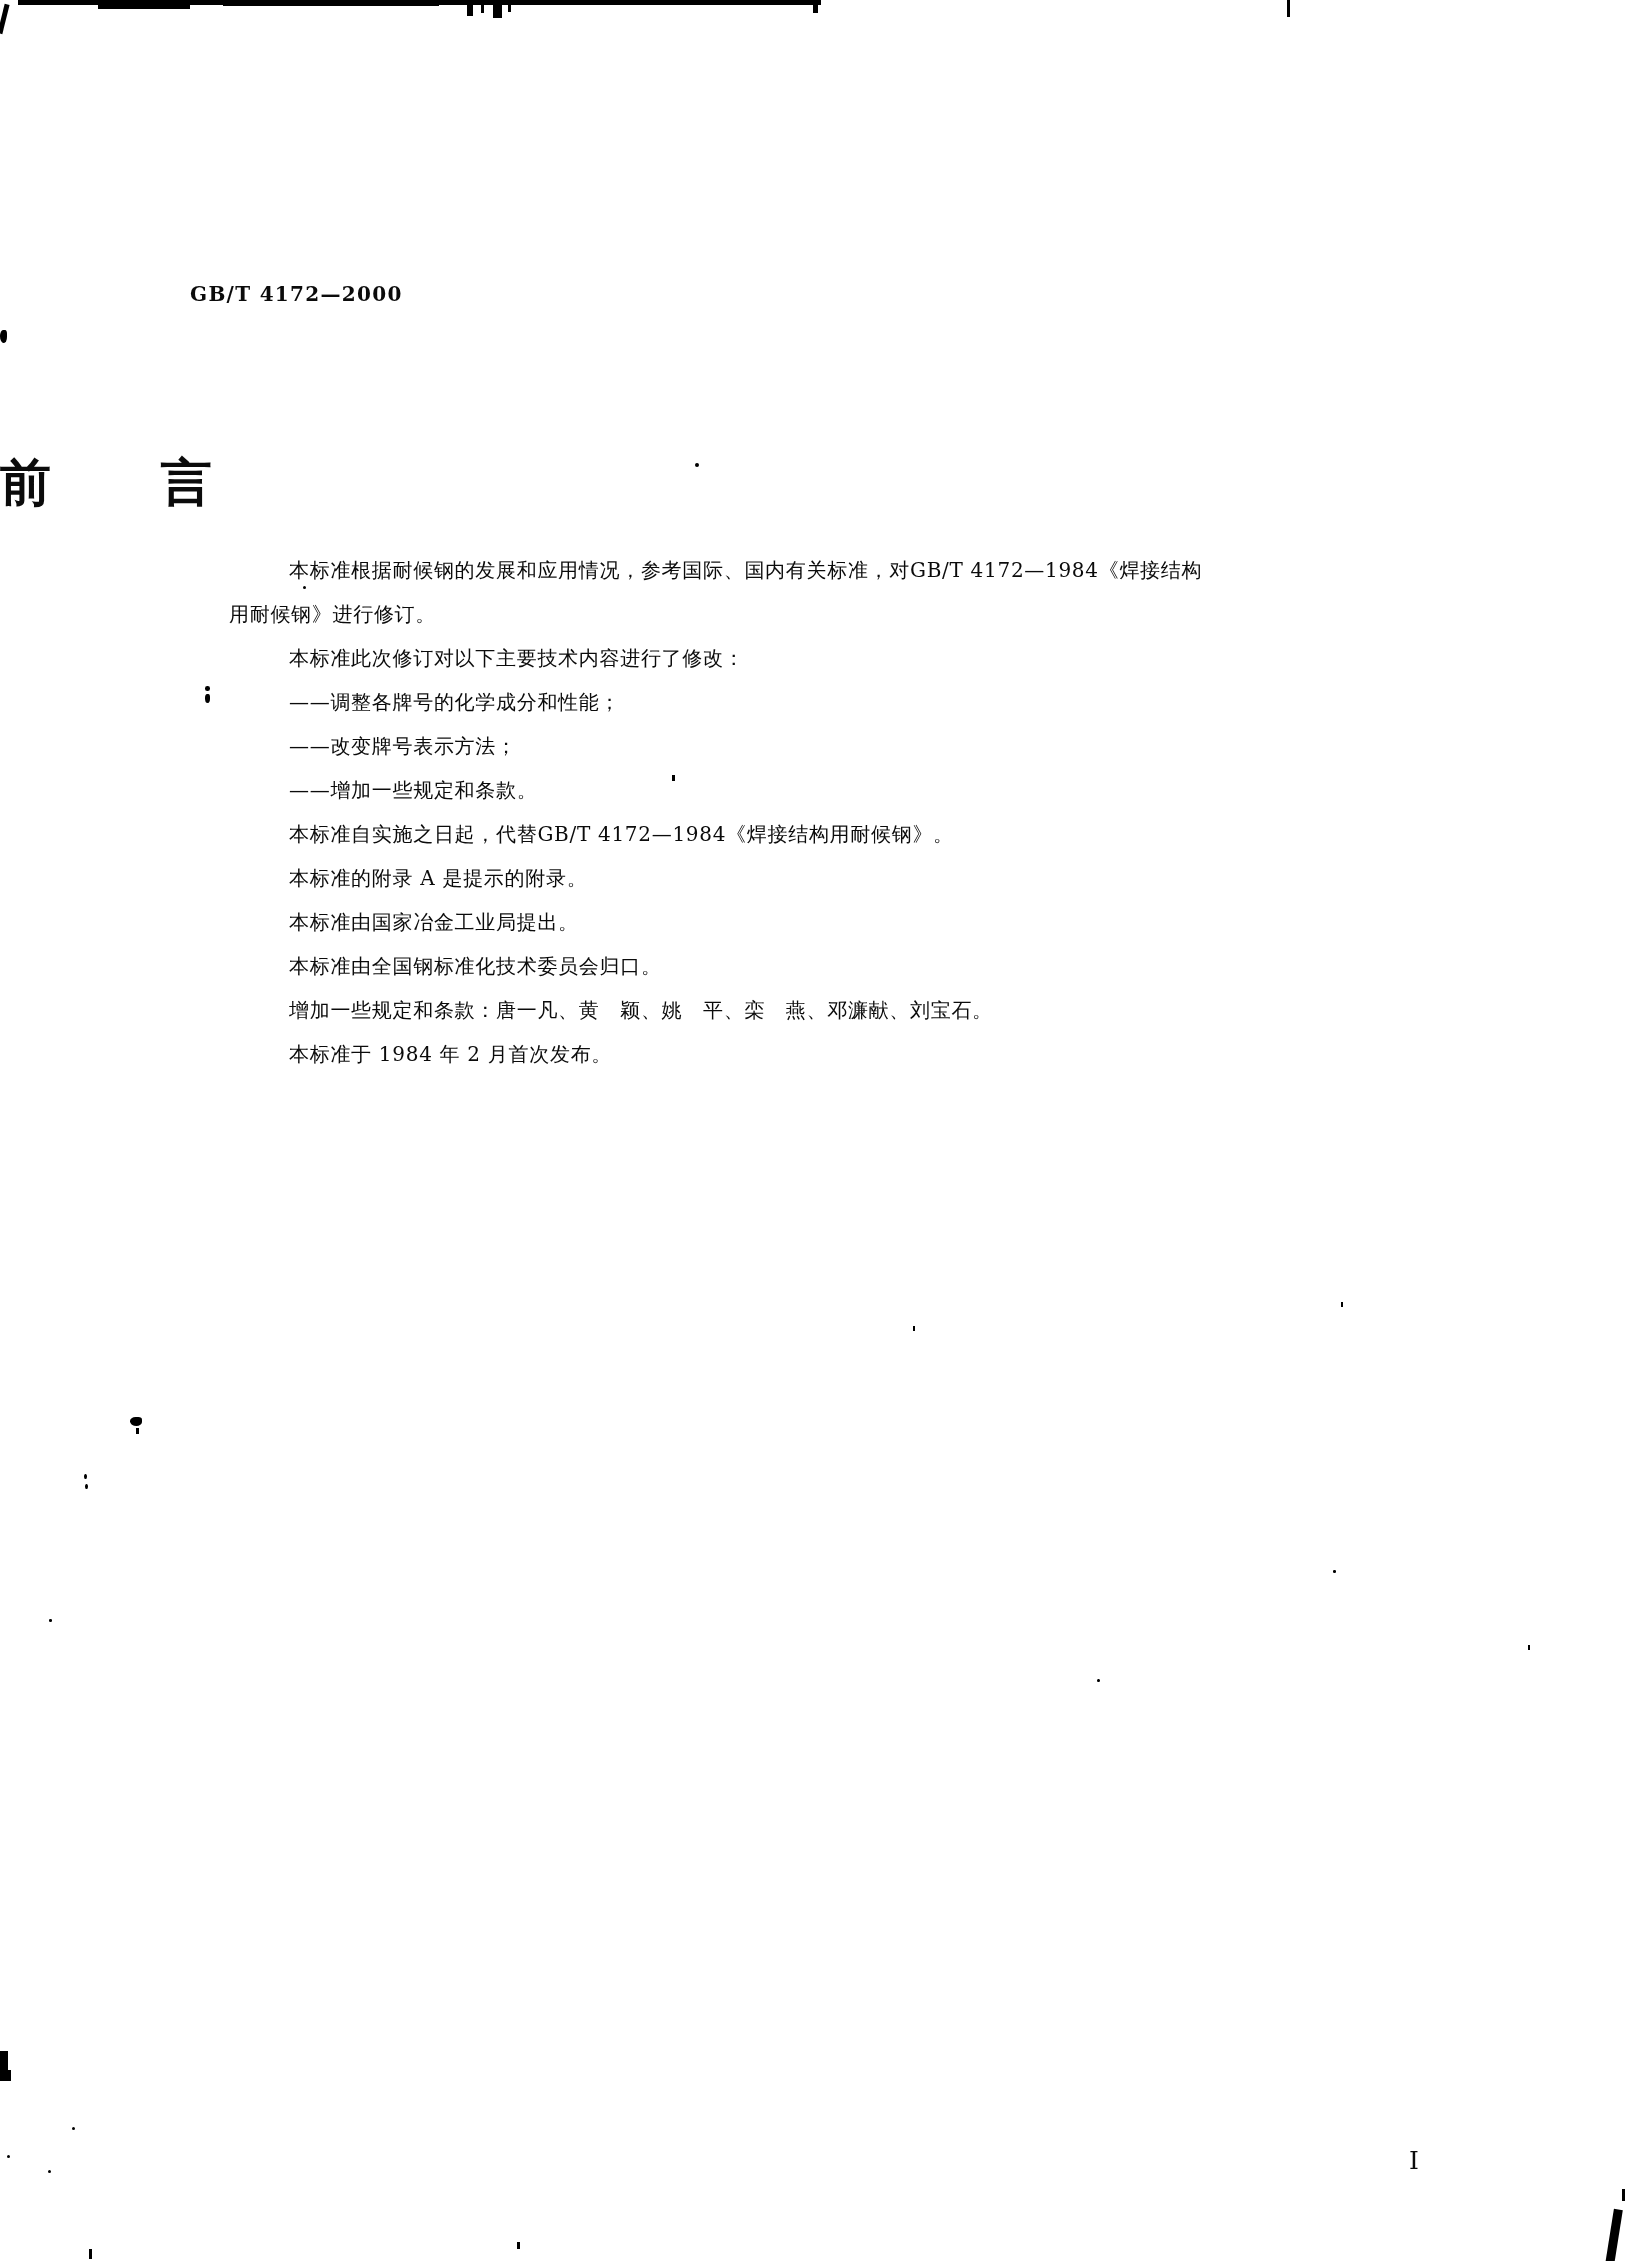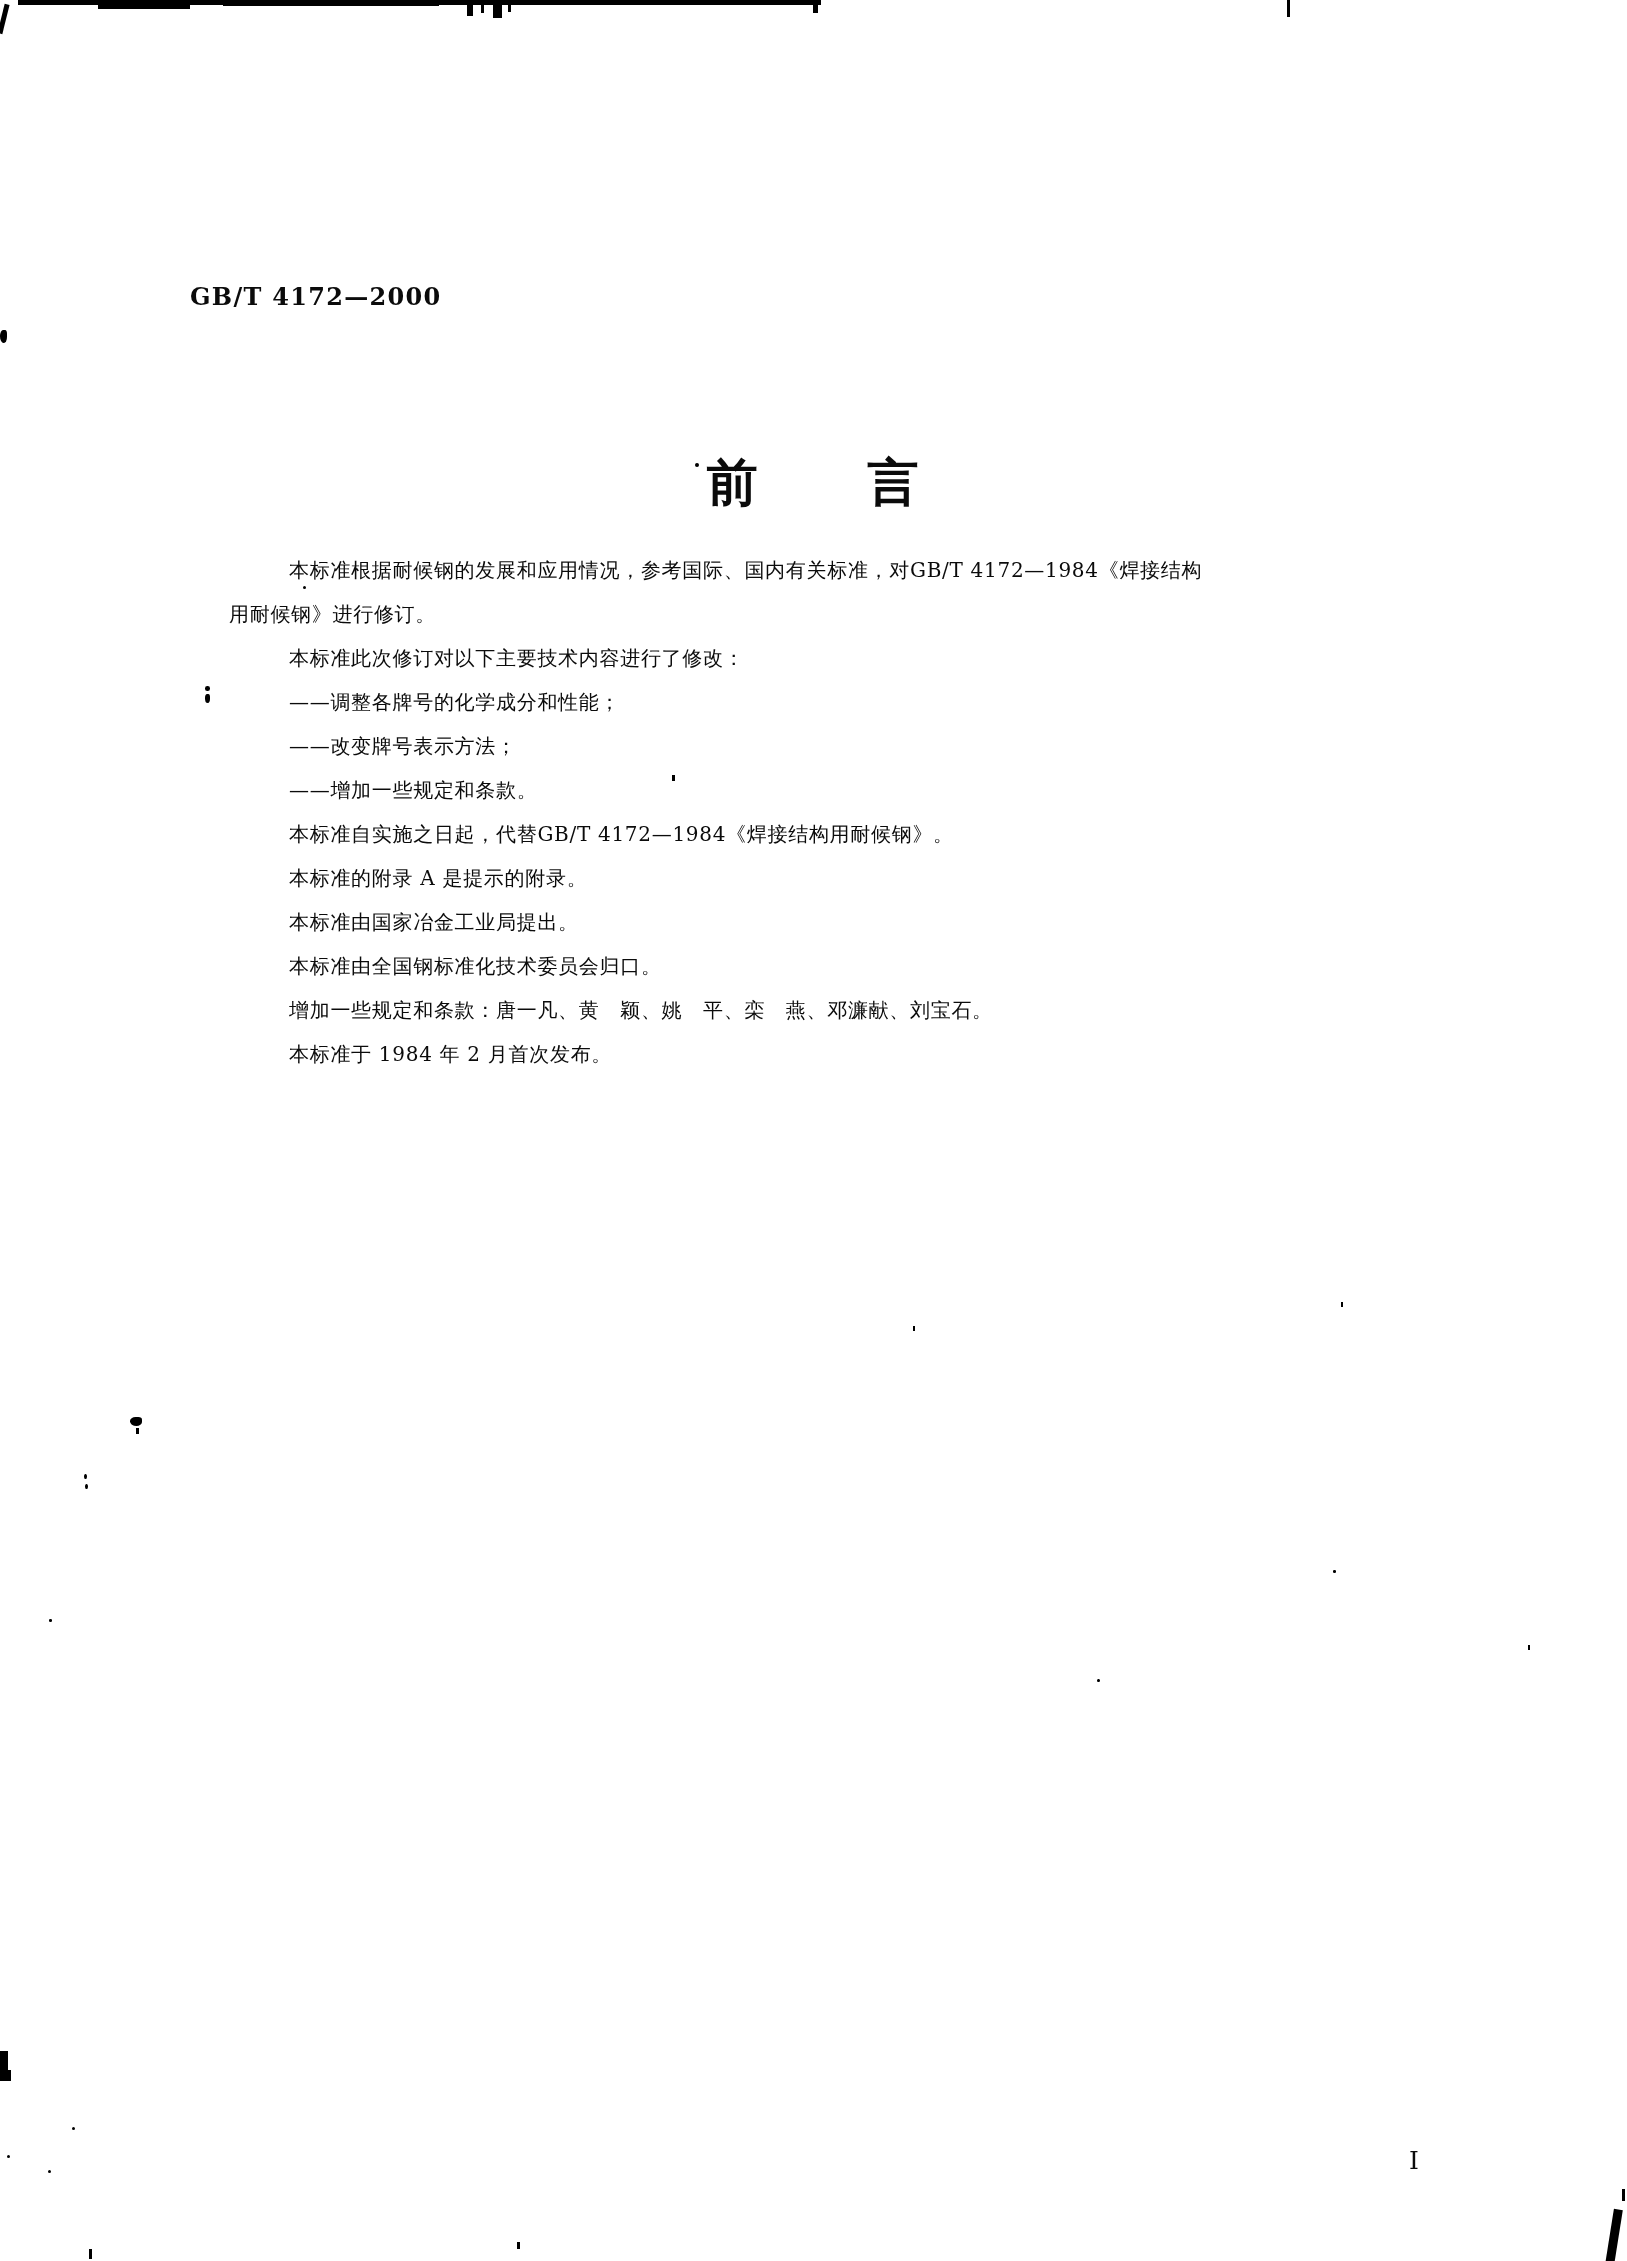--- a/index.html
+++ b/index.html
@@ -7,27 +7,27 @@
     position:relative;
     width:1628px;height:2261px;
     background:#ffffff;
     overflow:hidden;
     font-family:"DejaVu Serif","Liberation Serif",serif;
     color:#0b0b0b;
   }
   
   .std-code{
     position:absolute;left:190px;top:282px;
-    font-size:24px;font-weight:700;letter-spacing:1.3px;
+    font-size:20px;font-weight:700;letter-spacing:1.3px;
     font-family:"DejaVu Serif","Liberation Serif",serif;
   }
   
   .fw-title{
     position:absolute;left:0;top:449px;width:1628px;
-    text-align:center;
+    text-align:left;
     font-size:51px;font-weight:700;
     white-space:pre;
     letter-spacing:2.6px;
   }
   
   .body-block{
     position:absolute;left:189px;top:548px;width:1285px;
     font-size:20px;line-height:44px;
     letter-spacing:0.7px;
     margin-left:40px;

